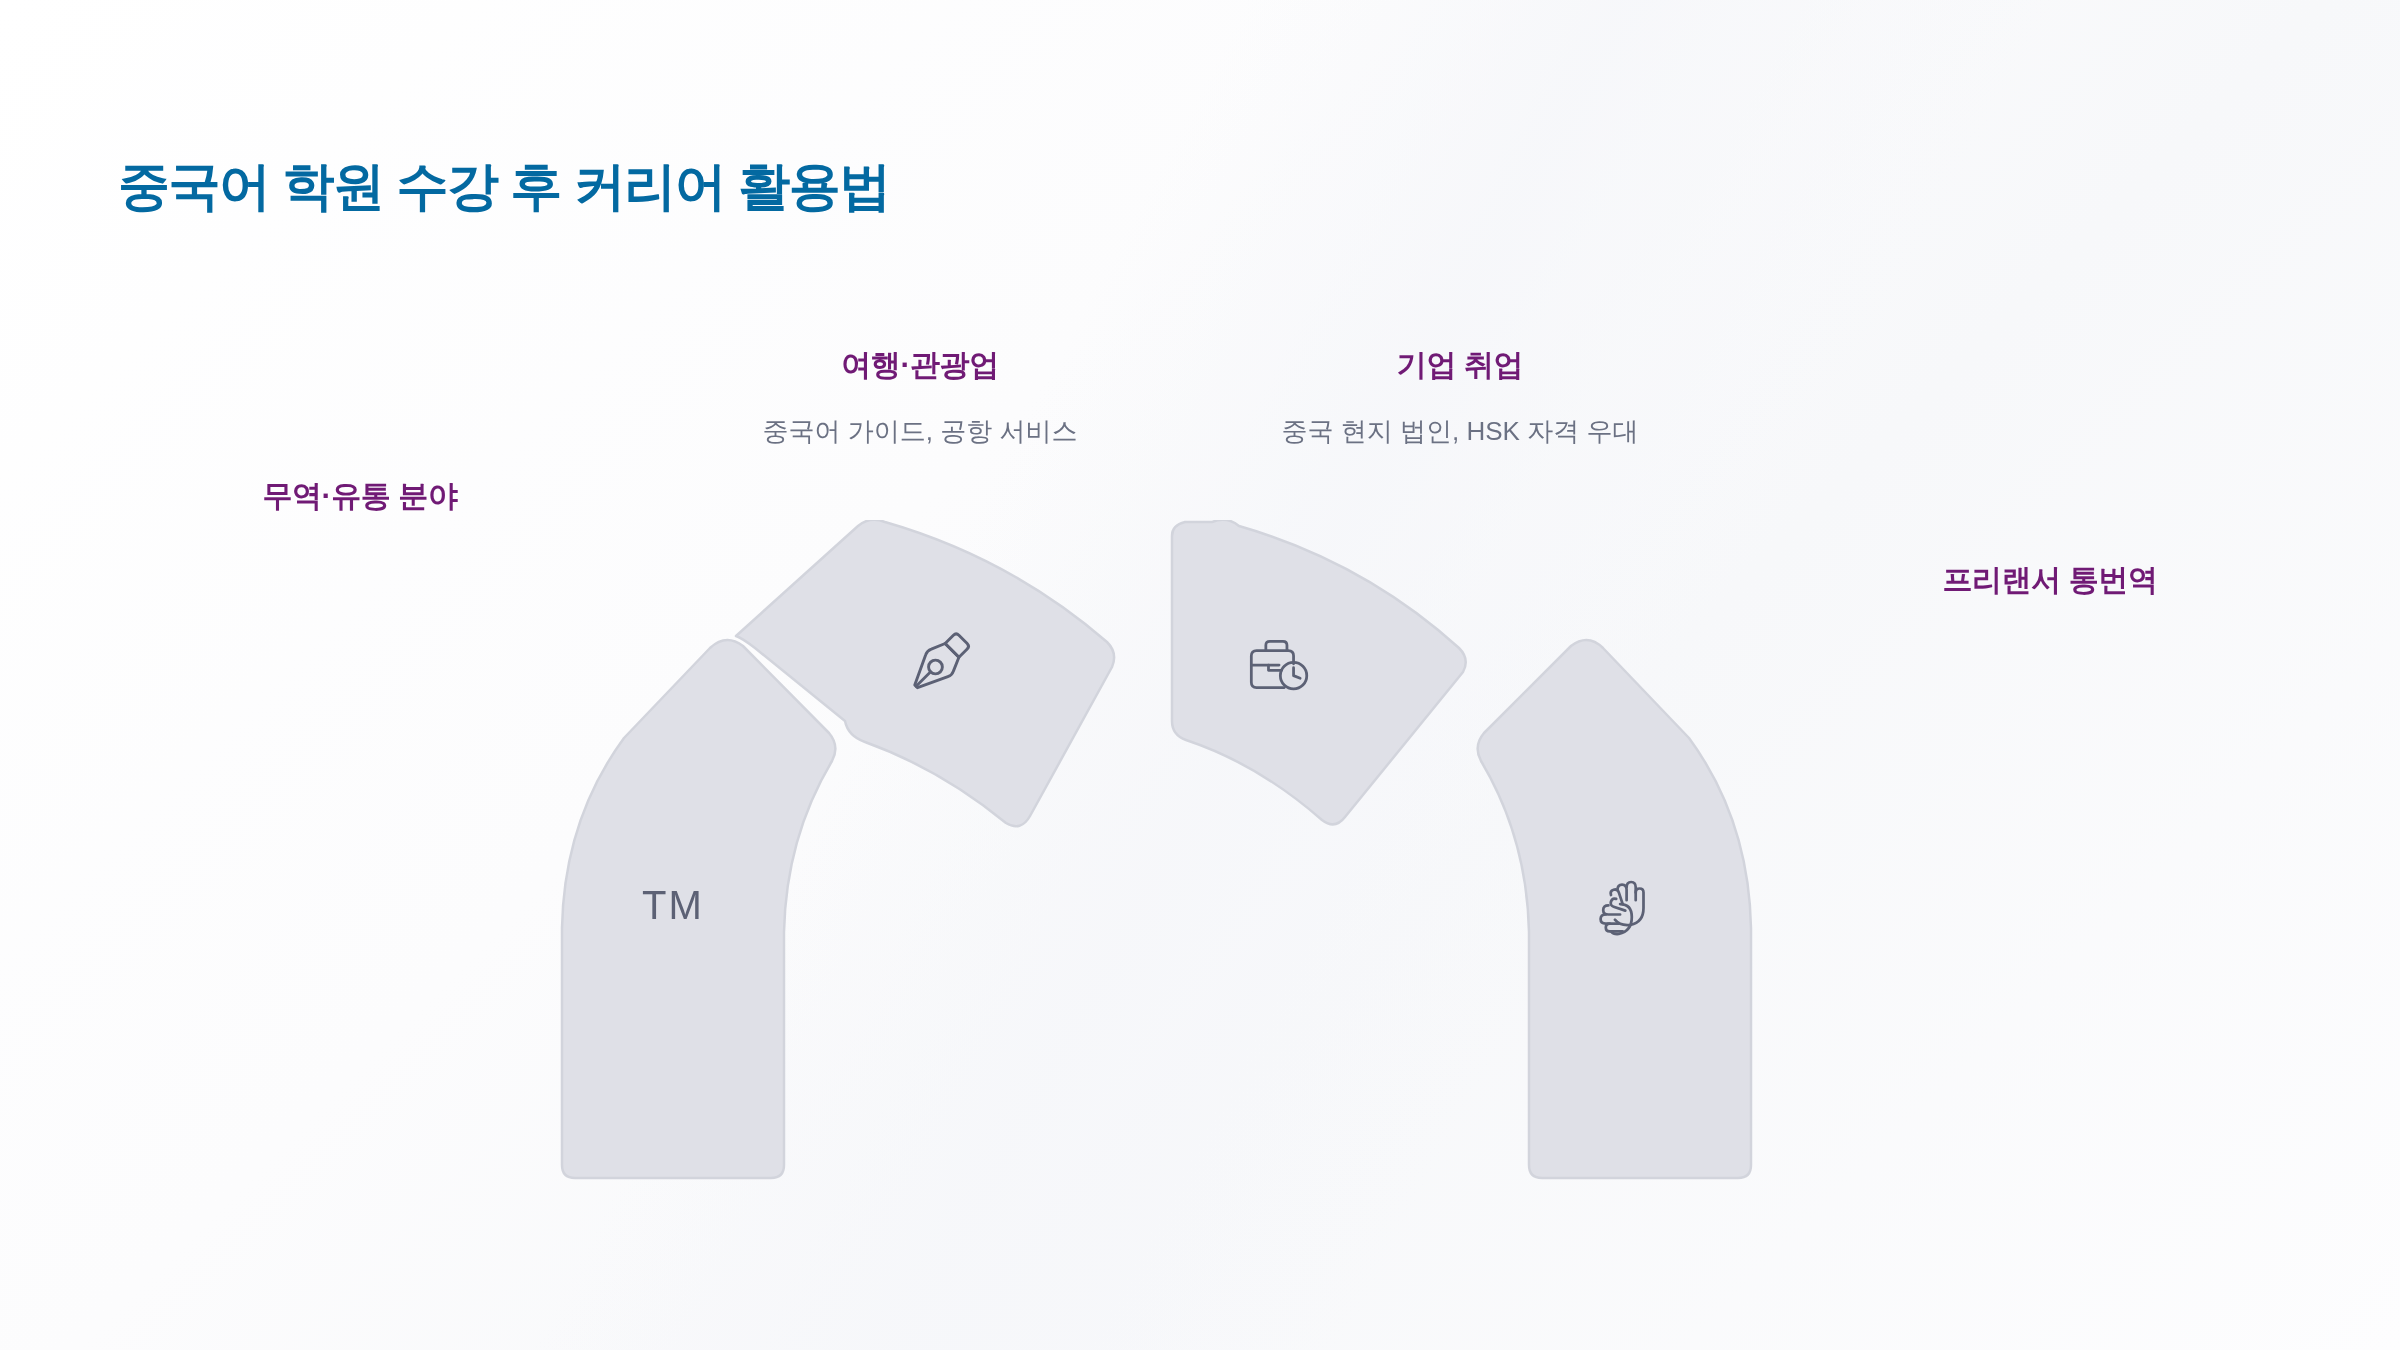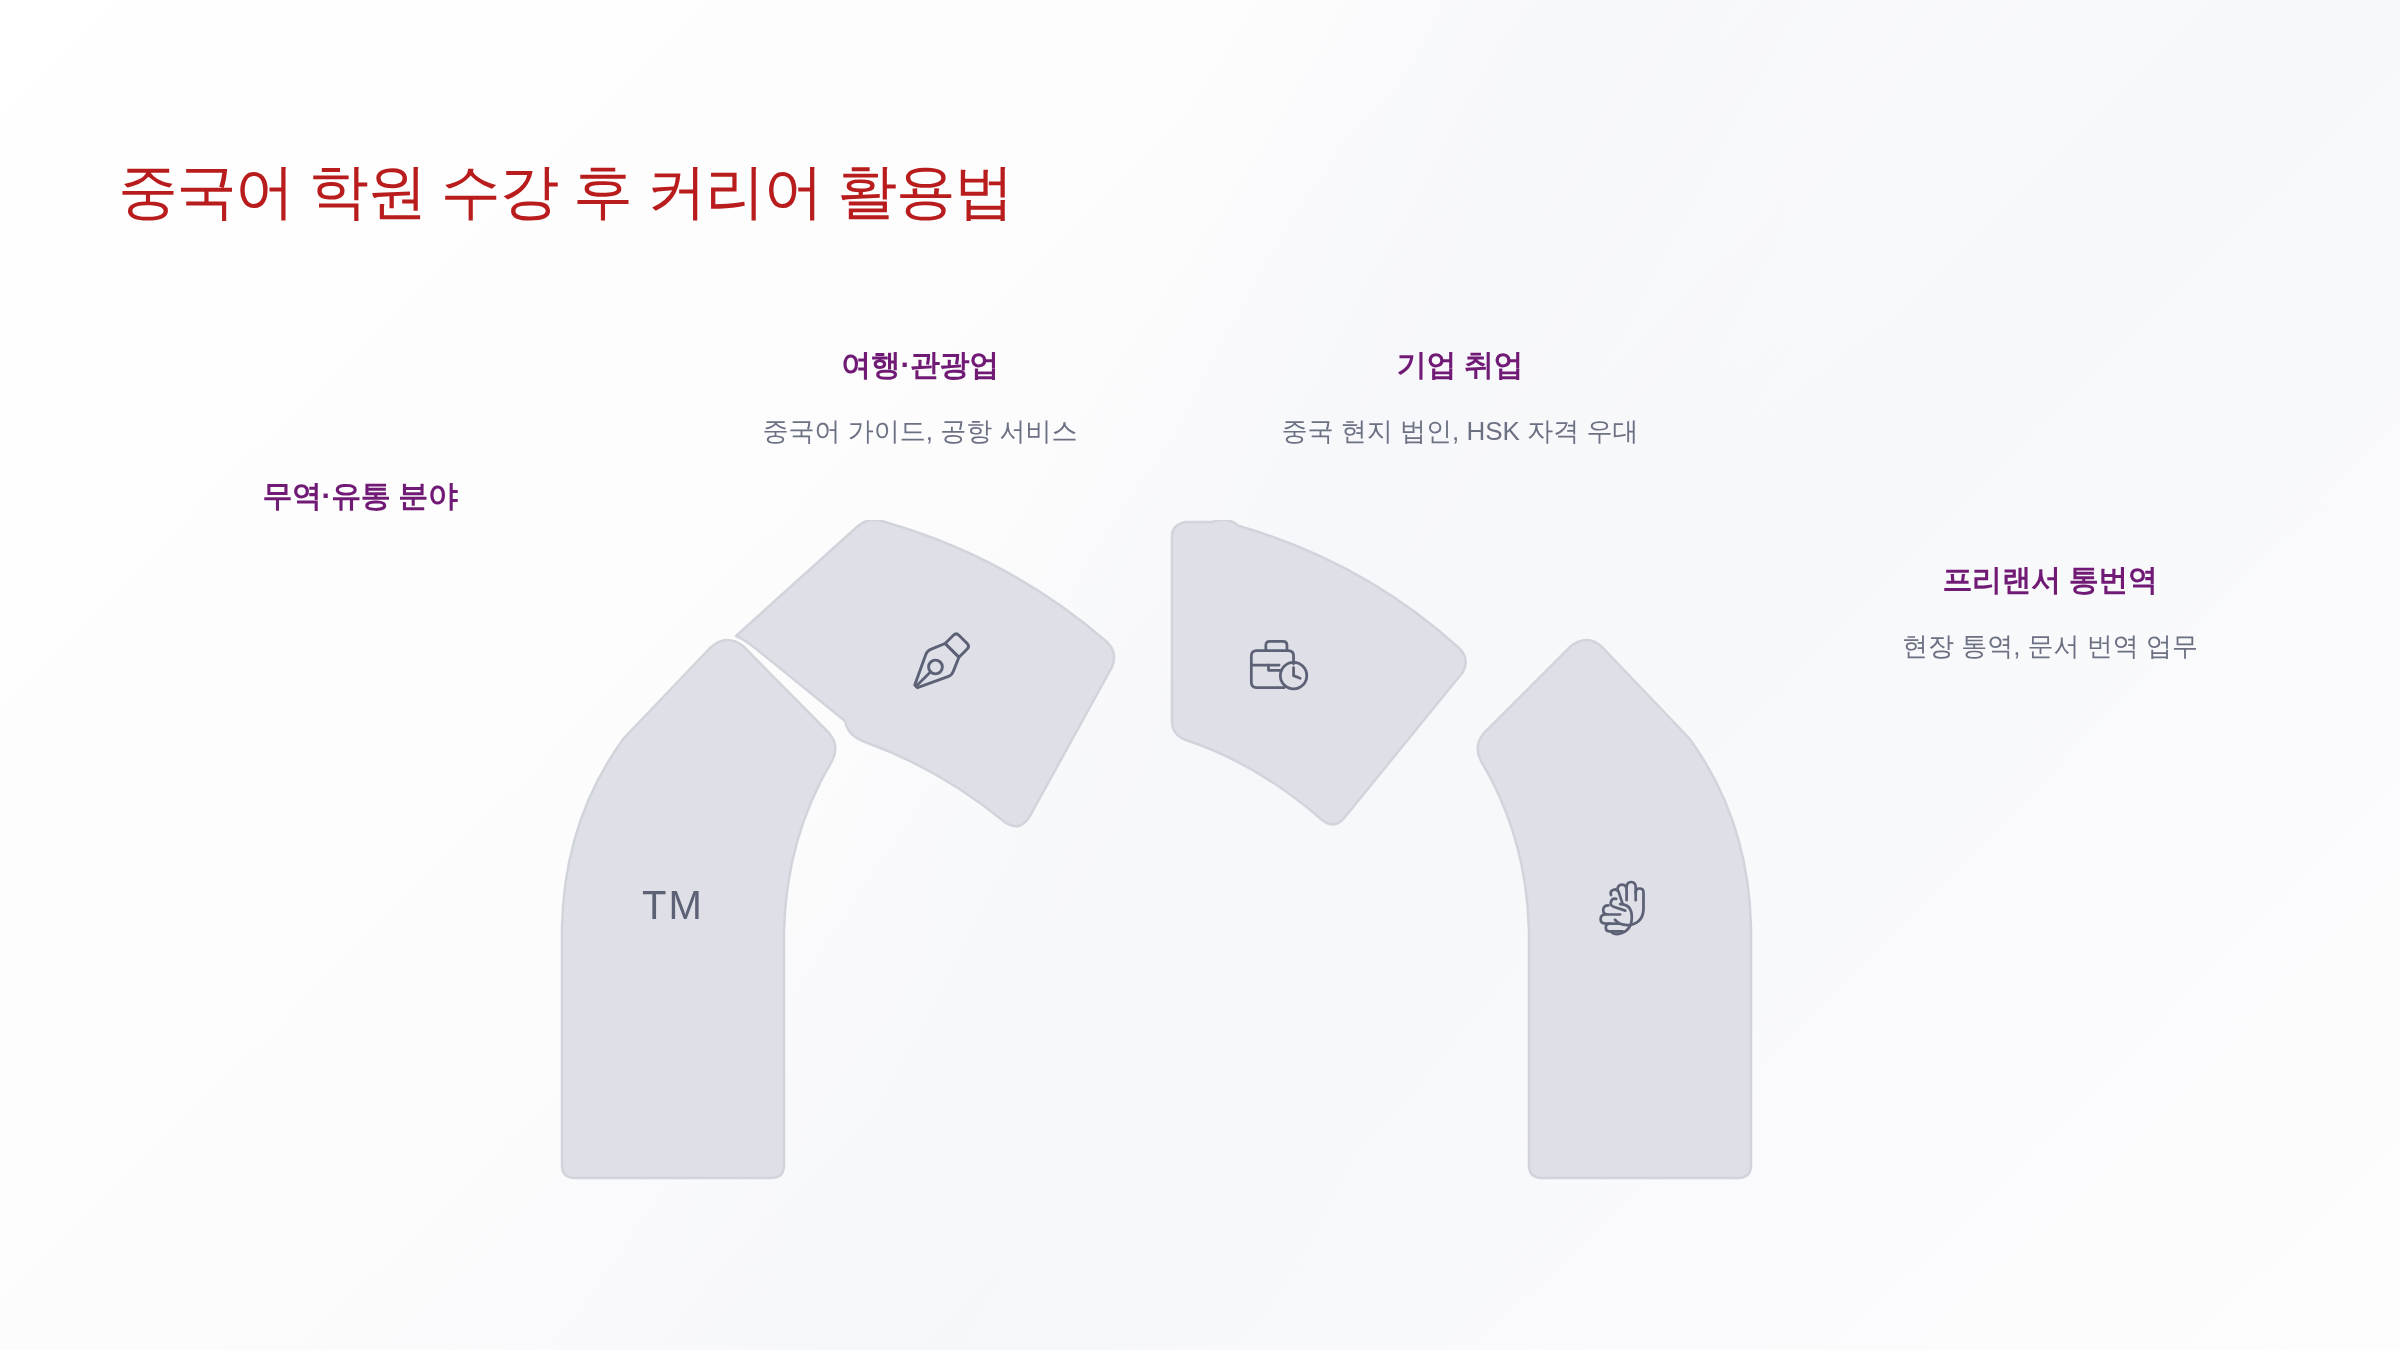--- a/index.html
+++ b/index.html
@@ -29,24 +29,24 @@
         rgba(246,247,250,0.85) 52%,
         rgba(255,255,255,0) 66%,
         rgba(255,255,255,0) 100%);
     pointer-events: none;
   }
 
   #page-title {
     position: absolute;
     left: 118px;
     top: 152px;
-    font-size: 60px;
-    font-weight: 400;
+    font-size: 52px;
+    font-weight: 700;
     letter-spacing: -1.5px;
-    color: #b91c1c;
+    color: #0369a1;
     white-space: nowrap;
   }
 
   
   #arch {
     position: absolute;
     left: 540px;
     top: 520px;
     width: 1320px;
     height: 660px;
@@ -226,14 +226,13 @@
   <div class="c-desc">중국어 가이드, 공항 서비스</div>
 </div>
 
 <div class="callout" id="callout-2">
   <div class="c-title">기업 취업</div>
   <div class="c-desc">중국 현지 법인, HSK 자격 우대</div>
 </div>
 
 <div class="callout" id="callout-3">
   <div class="c-title">프리랜서 통번역</div>
-  <div class="c-desc">현장 통역, 문서 번역 업무</div>
 </div>
 
 </body></html>

